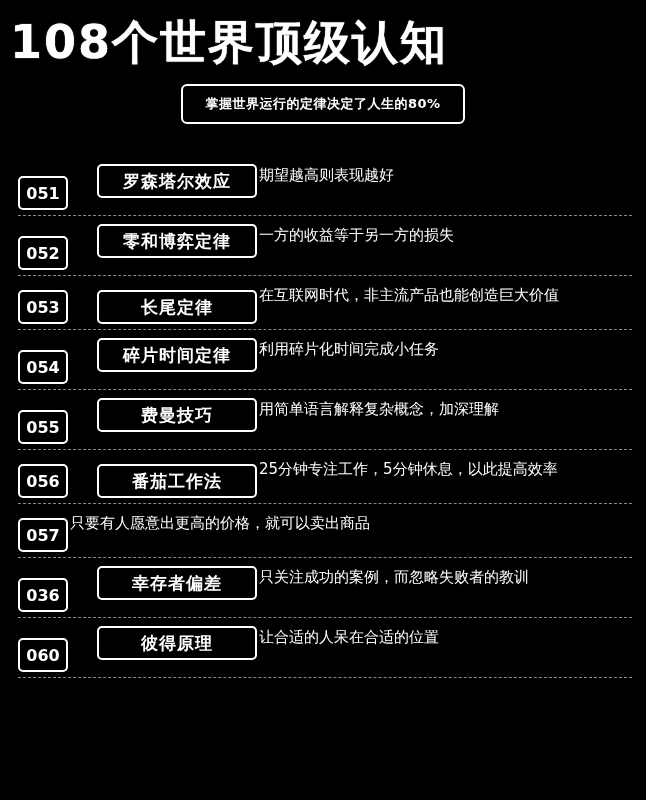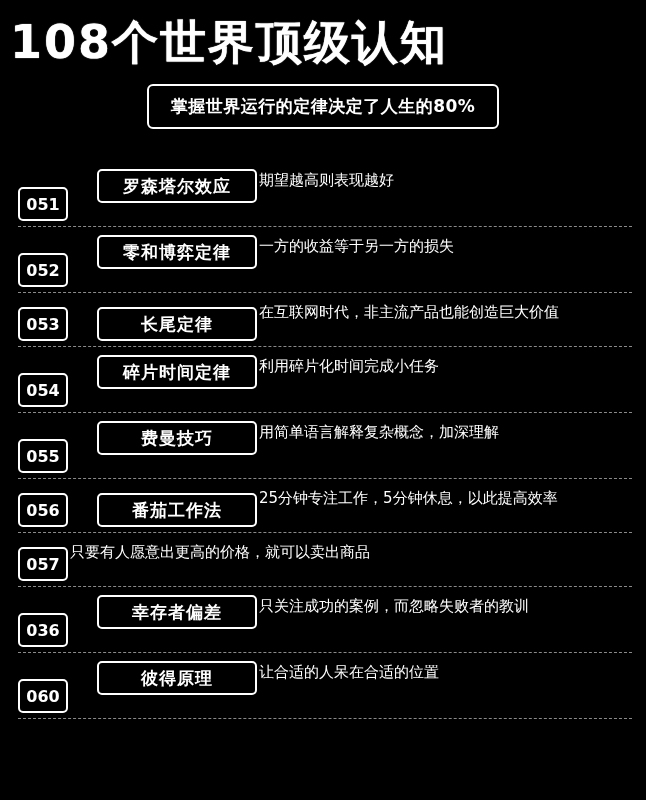--- a/index.html
+++ b/index.html
@@ -39,21 +39,21 @@
   }
   .subtitle-wrap {
     display: flex;
     justify-content: center;
     margin-top: 18px;
   }
   .subtitle {
     border: 2px solid #ffffff;
     border-radius: 6px;
     padding: 9px 22px;
-    font-size: 17px;
+    font-size: 13px;
     font-weight: bold;
     letter-spacing: 0.5px;
     color: #ffffff;
     font-family: "DejaVu Sans", sans-serif;
     white-space: nowrap;
   }
 
   
   .list {
     margin-top: 38px;
@@ -81,21 +81,21 @@
     border: 2px solid #ffffff;
     border-radius: 5px;
     display: flex;
     align-items: center;
     justify-content: center;
     font-size: 16px;
     font-weight: bold;
     font-family: "DejaVu Sans", sans-serif;
     color: #ffffff;
     box-sizing: border-box;
-    margin-top: 20px;
+    margin-top: 14px;
   }
   .name-box {
     flex: 0 0 auto;
     width: 160px;
     min-height: 34px;
     border: 2px solid #ffffff;
     border-radius: 5px;
     display: flex;
     align-items: center;
     justify-content: center;

